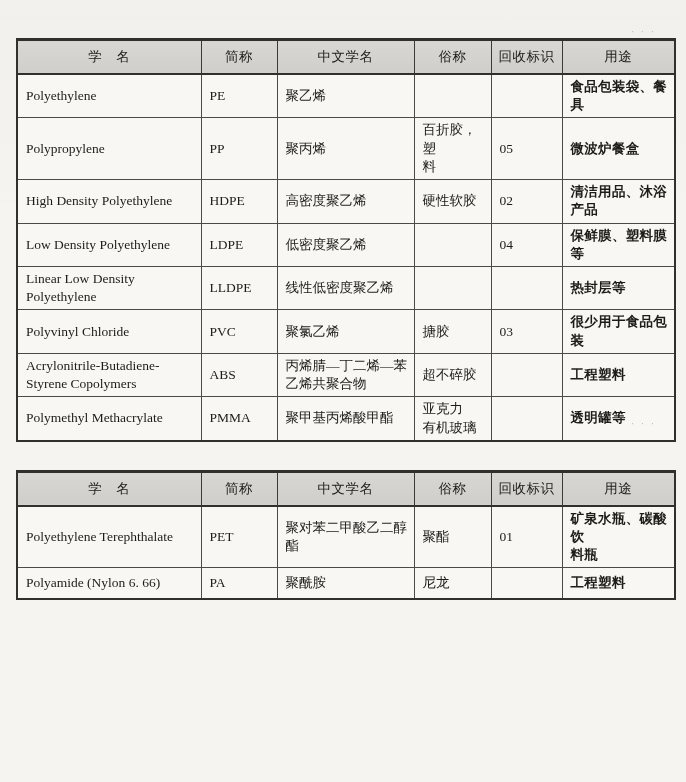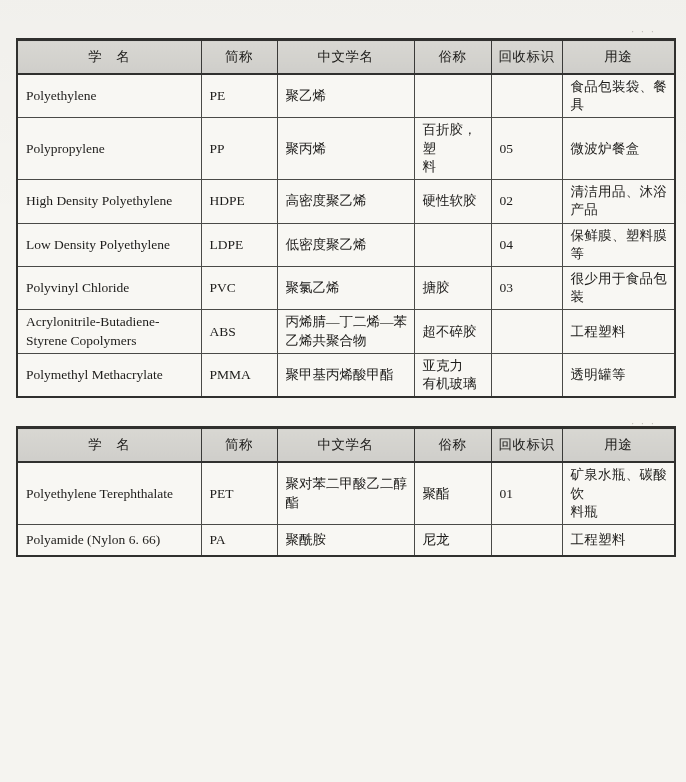--- a/index.html
+++ b/index.html
@@ -53,21 +53,21 @@
     border: 1px solid #4a4a47;
     font-size: 13.5px;
     height: 24px;
     vertical-align: middle;
     padding: 3px 6px 3px 8px;
     line-height: 1.35;
     white-space: pre-line;
     overflow: hidden;
   }
   td.cell-cn, td.cell-common, td.cell-use {
-    font-weight: 400;
+    font-weight: 700;
     letter-spacing: 0.3px;
   }
   sup {
     font-size: 8.5px;
     vertical-align: super;
     line-height: 0;
   }
   .scan-dots {
     position: absolute;
     right: 30px;
@@ -134,20 +134,28 @@
         </tr>
         <tr>
           <td class="cell-scientific-name">Low Density Polyethylene</td>
           <td class="cell-abbreviation">LDPE</td>
           <td class="cell-chinese-name">低密度聚乙烯</td>
           <td class="cell-common-name"></td>
           <td class="cell-recycle-code">04</td>
           <td class="cell-use">保鲜膜、塑料膜等</td>
         </tr>
         <tr>
+          <td class="cell-scientific-name">Linear Low Density Polyethylene</td>
+          <td class="cell-abbreviation">LLDPE</td>
+          <td class="cell-chinese-name">线性低密度聚乙烯</td>
+          <td class="cell-common-name"></td>
+          <td class="cell-recycle-code"></td>
+          <td class="cell-use">热封层等</td>
+        </tr>
+        <tr>
           <td class="cell-scientific-name">Polyvinyl Chloride</td>
           <td class="cell-abbreviation">PVC</td>
           <td class="cell-chinese-name">聚氯乙烯</td>
           <td class="cell-common-name">搪胶</td>
           <td class="cell-recycle-code">03</td>
           <td class="cell-use">很少用于食品包装</td>
         </tr>
         <tr>
           <td class="cell-scientific-name">Acrylonitrile-Butadiene-
 Styrene Copolymers</td>

